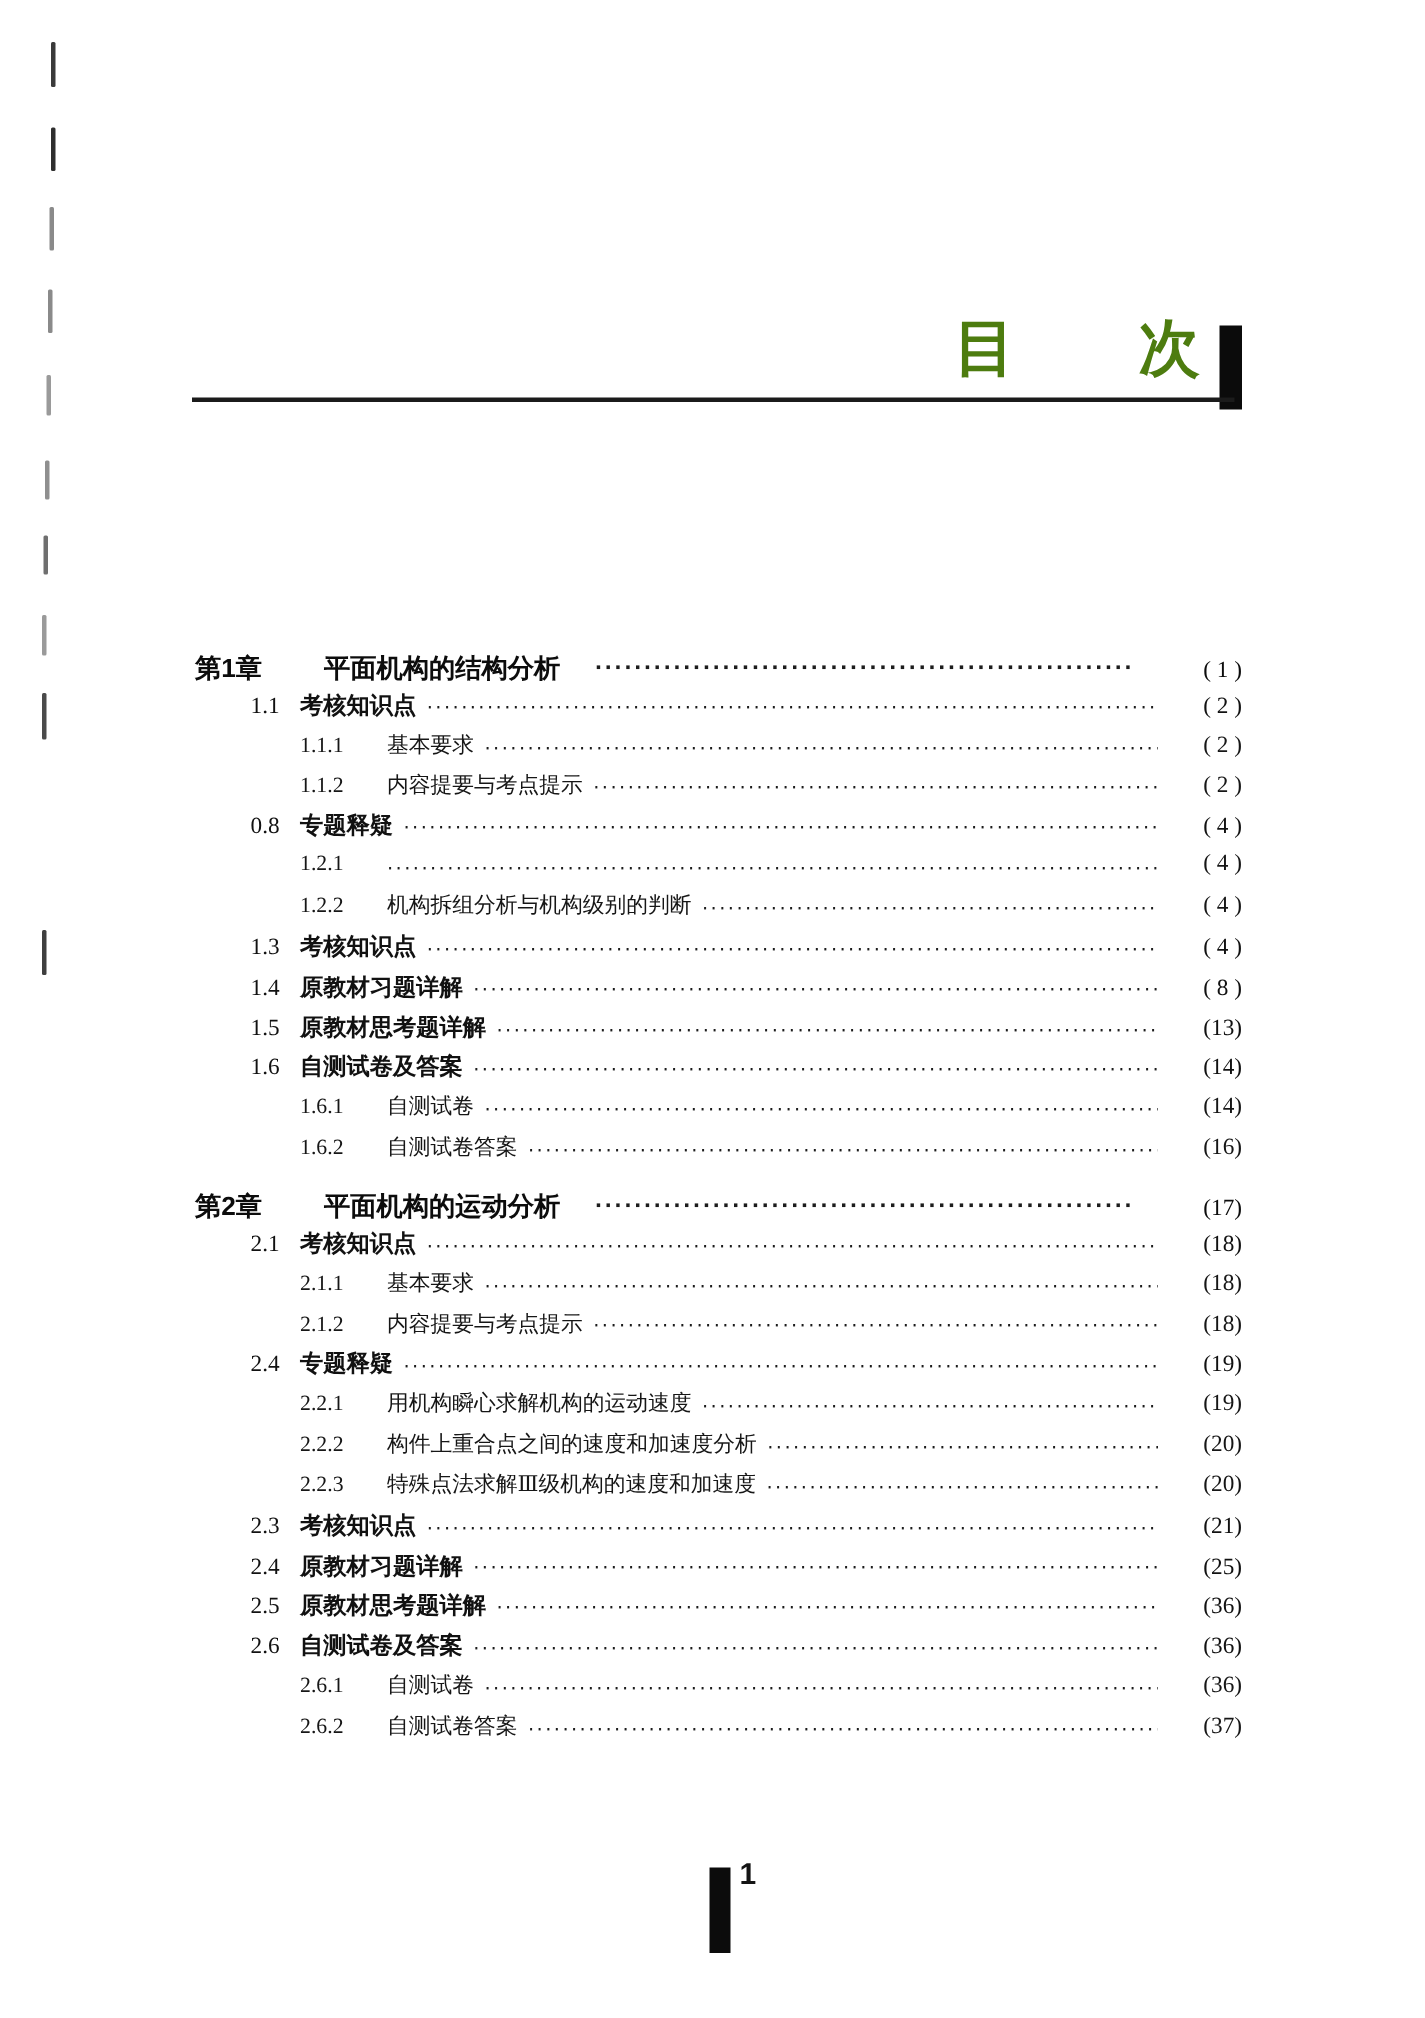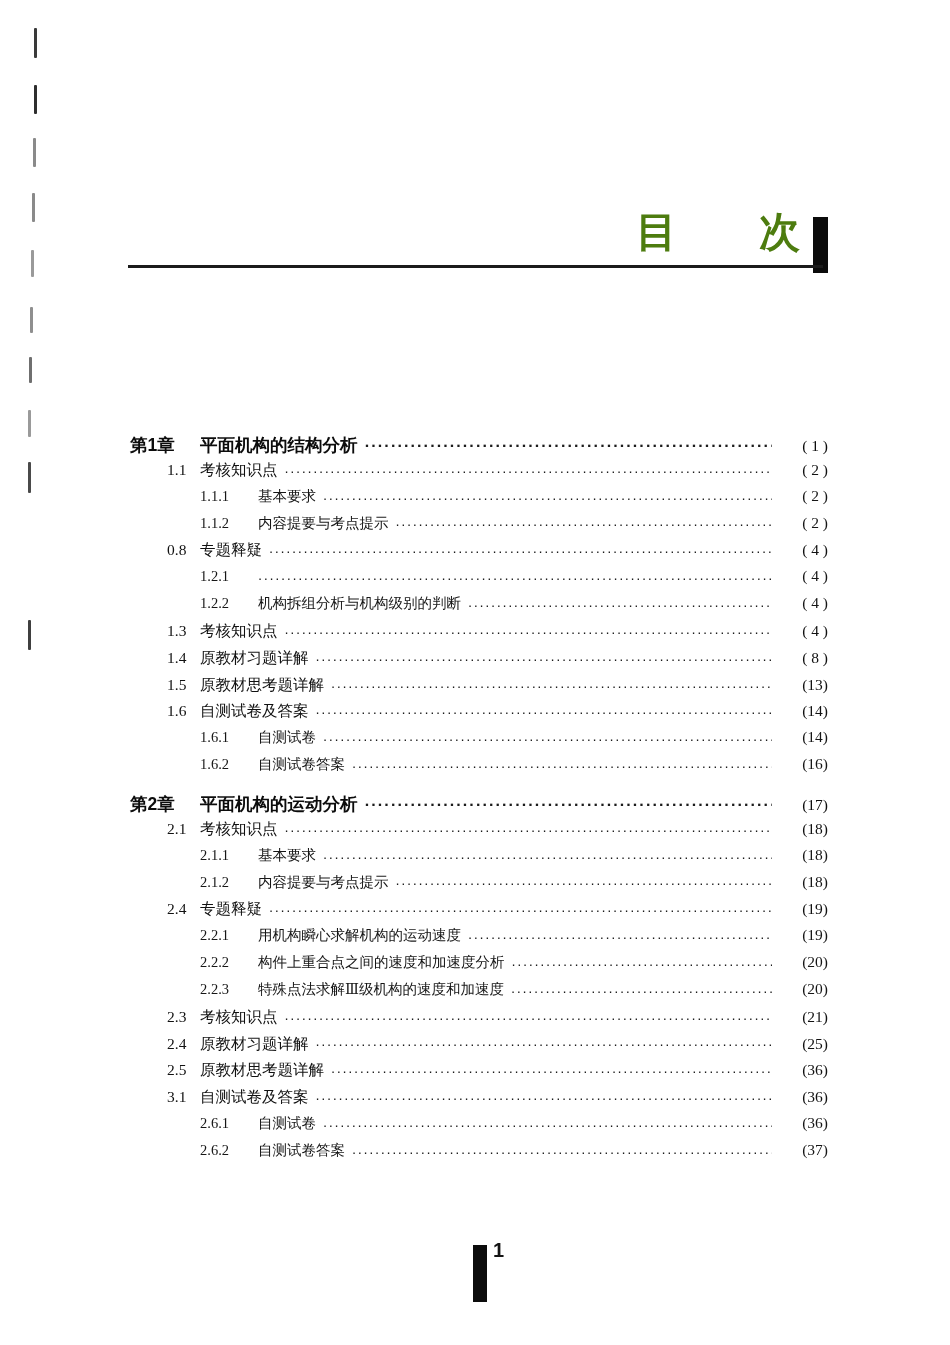--- a/index.html
+++ b/index.html
@@ -43,27 +43,27 @@
     font-family:"DejaVu Sans",sans-serif;
     font-size:13px; letter-spacing:1.6px; color:#1c1c1c;
   }
   .row .page-num {
     flex:none; width:56px; text-align:right; white-space:pre;
     font-family:"Liberation Serif",serif; font-weight:400; font-size:15.5px;
   }
 
   .row.l1 {
     font-family:"Liberation Sans","DejaVu Sans",sans-serif;
-    font-weight:700; font-size:17.5px; color:#0c0c0c;
+    font-weight:700; font-size:17.5px; color:#0c0c0c;gap:16px;
   }
   .row.l1 .num { width:70px; }
 
   .row.l2 { padding-left:37px; font-size:15.5px; }
   .row.l2 .num { width:33px; font-weight:400; }
-  .row.l2 .title { font-weight:400;text-align:center; }
+  .row.l2 .title { font-weight:700;text-align:center; }
 
   .row.l3 { padding-left:70px; font-size:14.5px; color:#161616; }
   .row.l3 .num { width:58px; }
   .row.l3 .title { font-weight:400; }
 
   .row.chapter-gap { margin-top:10px; }
 
   
   .footer-bar {
     position:absolute; left:473px; top:1245px;
@@ -235,21 +235,21 @@
         <span class="leader">································································································································································</span>
         <span class="page-num">(25)</span>
       </div>
       <div class="row l2">
         <span class="num">2.5</span>
         <span class="title">原教材思考题详解</span>
         <span class="leader">································································································································································</span>
         <span class="page-num">(36)</span>
       </div>
       <div class="row l2">
-        <span class="num">3.1</span>
+        <span class="num">2.6</span>
         <span class="title">自测试卷及答案</span>
         <span class="leader">································································································································································</span>
         <span class="page-num">(36)</span>
       </div>
       <div class="row l3">
         <span class="num">2.6.1</span>
         <span class="title">自测试卷</span>
         <span class="leader">································································································································································</span>
         <span class="page-num">(36)</span>
       </div>

